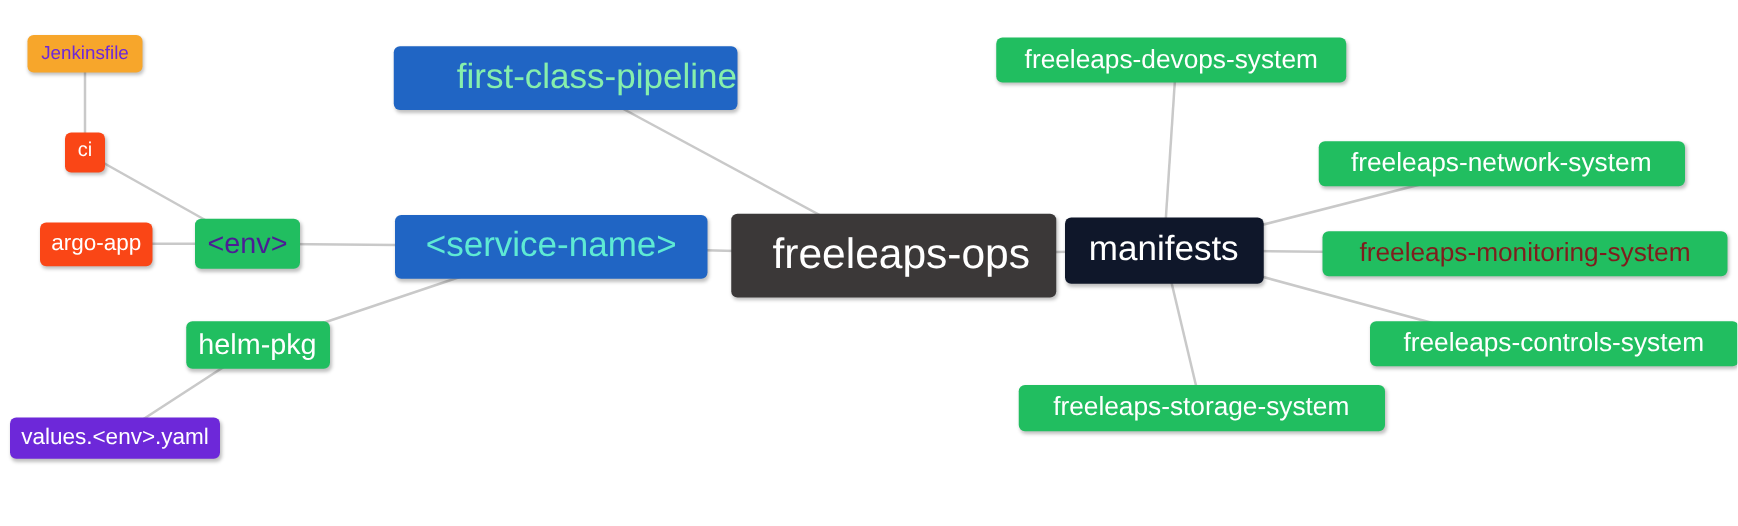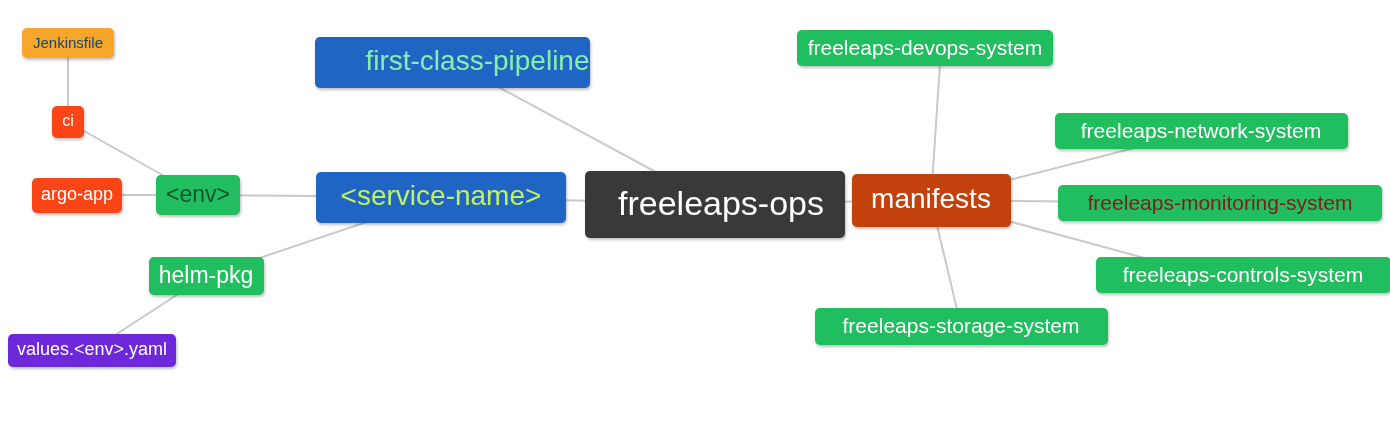--- a/index.html
+++ b/index.html
@@ -63,45 +63,45 @@
       <line x1="931" y1="200" x2="1207" y2="275" stroke="#c9c9c9" stroke-width="2"></line>
       <line x1="931" y1="200" x2="961" y2="326" stroke="#c9c9c9" stroke-width="2"></line>
     </svg>
   <div id="nodes-layer">
       <div class="node" style="left: 585px; top: 170.5px; width: 260px; height: 67px; background: rgb(59, 56, 56); font-size: 34px; color: rgb(255, 255, 255); padding-left: 12px;">
         <span>freeleaps-ops</span>
       </div>
       <div class="node" style="left: 314.5px; top: 36.5px; width: 275px; height: 51px; background: rgb(32, 101, 196); font-size: 28px; color: #86efac; justify-content: flex-end;">
         <span>first-class-pipeline</span>
       </div>
-      <div class="node" style="left: 316px; top: 171.5px; width: 250px; height: 51px; background: rgb(32, 101, 196); font-size: 28px; color: #bef264;">
+      <div class="node" style="left: 316px; top: 171.5px; width: 250px; height: 51px; background: rgb(32, 101, 196); font-size: 28px; color: #5eead4;">
         <span>&lt;service-name&gt;</span>
       </div>
-      <div class="node" style="left: 851.5px; top: 173.5px; width: 159px; height: 53px; background: #c2410c; font-size: 28px; color: rgb(255, 255, 255);">
+      <div class="node" style="left: 851.5px; top: 173.5px; width: 159px; height: 53px; background: #0f172a; font-size: 28px; color: rgb(255, 255, 255);">
         <span>manifests</span>
       </div>
-      <div class="node" style="left: 156px; top: 175px; width: 84px; height: 40px; background: rgb(33, 190, 96); font-size: 23px; color: #14532d;">
+      <div class="node" style="left: 156px; top: 175px; width: 84px; height: 40px; background: rgb(33, 190, 96); font-size: 23px; color: #4c1d95;">
         <span>&lt;env&gt;</span>
       </div>
       <div class="node" style="left: 148.5px; top: 257px; width: 115px; height: 38px; background: rgb(33, 190, 96); font-size: 23px; color: rgb(255, 255, 255);">
         <span>helm-pkg</span>
       </div>
-      <div class="node" style="left: 22px; top: 28px; width: 92px; height: 30px; background: rgb(247, 166, 43); font-size: 15px; color: #0c4a6e;">
+      <div class="node" style="left: 22px; top: 28px; width: 92px; height: 30px; background: rgb(247, 166, 43); font-size: 15px; color: #6d28d9;">
         <span>Jenkinsfile</span>
       </div>
       <div class="node" style="left: 52px; top: 106px; width: 32px; height: 32px; background: rgb(250, 70, 22); font-size: 16px; color: rgb(255, 255, 255); align-items: center;">
         <span>ci</span>
       </div>
       <div class="node" style="left: 32px; top: 177.5px; width: 90px; height: 35px; background: rgb(250, 70, 22); font-size: 18px; color: rgb(255, 255, 255);">
         <span>argo-app</span>
       </div>
       <div class="node" style="left: 8px; top: 333.5px; width: 168px; height: 33px; background: #6d28d9; font-size: 18px; color: rgb(255, 255, 255);">
         <span>values.&lt;env&gt;.yaml</span>
       </div>
-      <div class="node" style="left: 797px; top: 30px; width: 256px; height: 36px; background: rgb(33, 190, 96); font-size: 21px; color: rgb(255, 255, 255); text-align: center;">
+      <div class="node" style="left: 797px; top: 30px; width: 280px; height: 36px; background: rgb(33, 190, 96); font-size: 21px; color: rgb(255, 255, 255); text-align: center;">
         <span>freeleaps-devops-system</span>
       </div>
       <div class="node" style="left: 1054.5px; top: 113px; width: 293px; height: 36px; background: rgb(33, 190, 96); font-size: 21px; color: rgb(255, 255, 255);">
         <span>freeleaps-network-system</span>
       </div>
       <div class="node" style="left: 1058px; top: 185px; width: 324px; height: 36px; background: rgb(33, 190, 96); font-size: 21px; color: #7f1d1d;">
         <span>freeleaps-monitoring-system</span>
       </div>
       <div class="node" style="left: 1059.5px; top: 257px; width: 295px; height: 36px; background: rgb(33, 190, 96); font-size: 21px; color: rgb(255, 255, 255); margin-left: 36px;">
         <span>freeleaps-controls-system</span>

